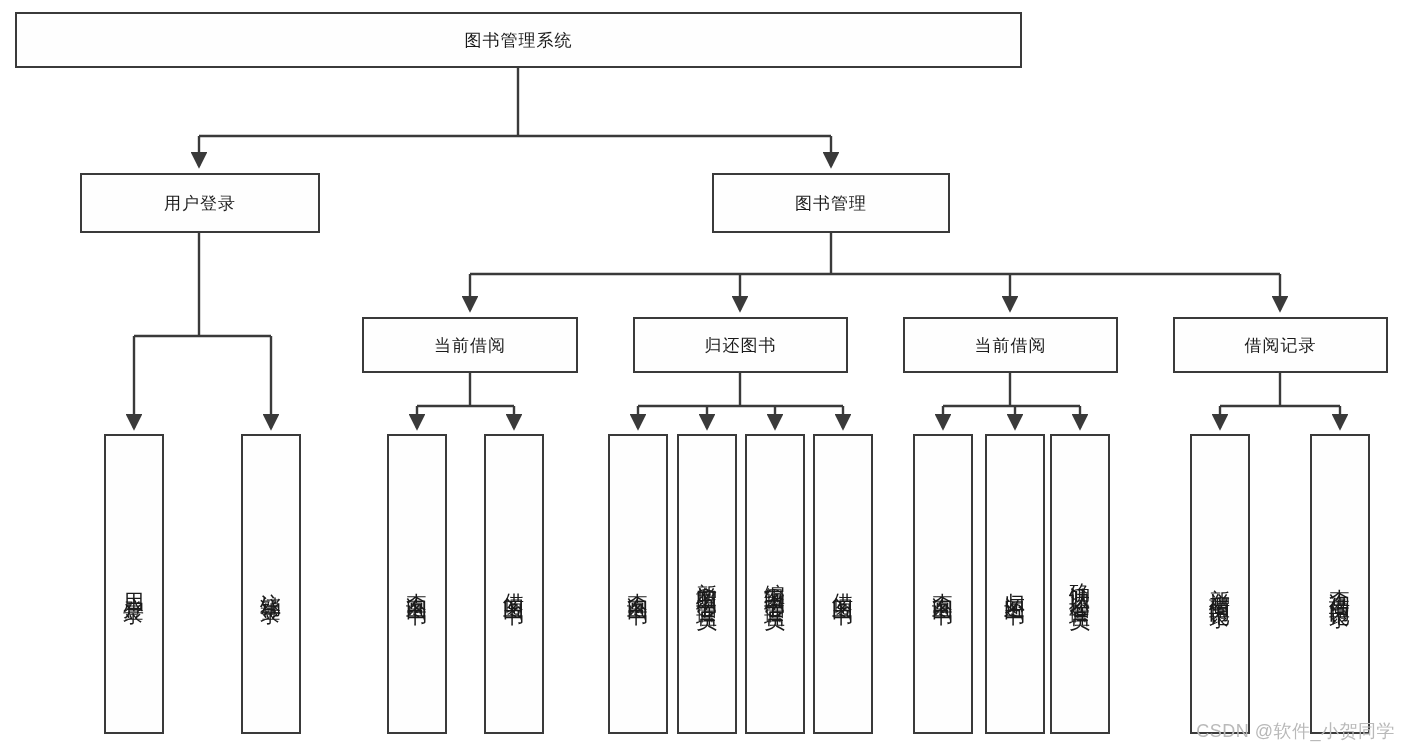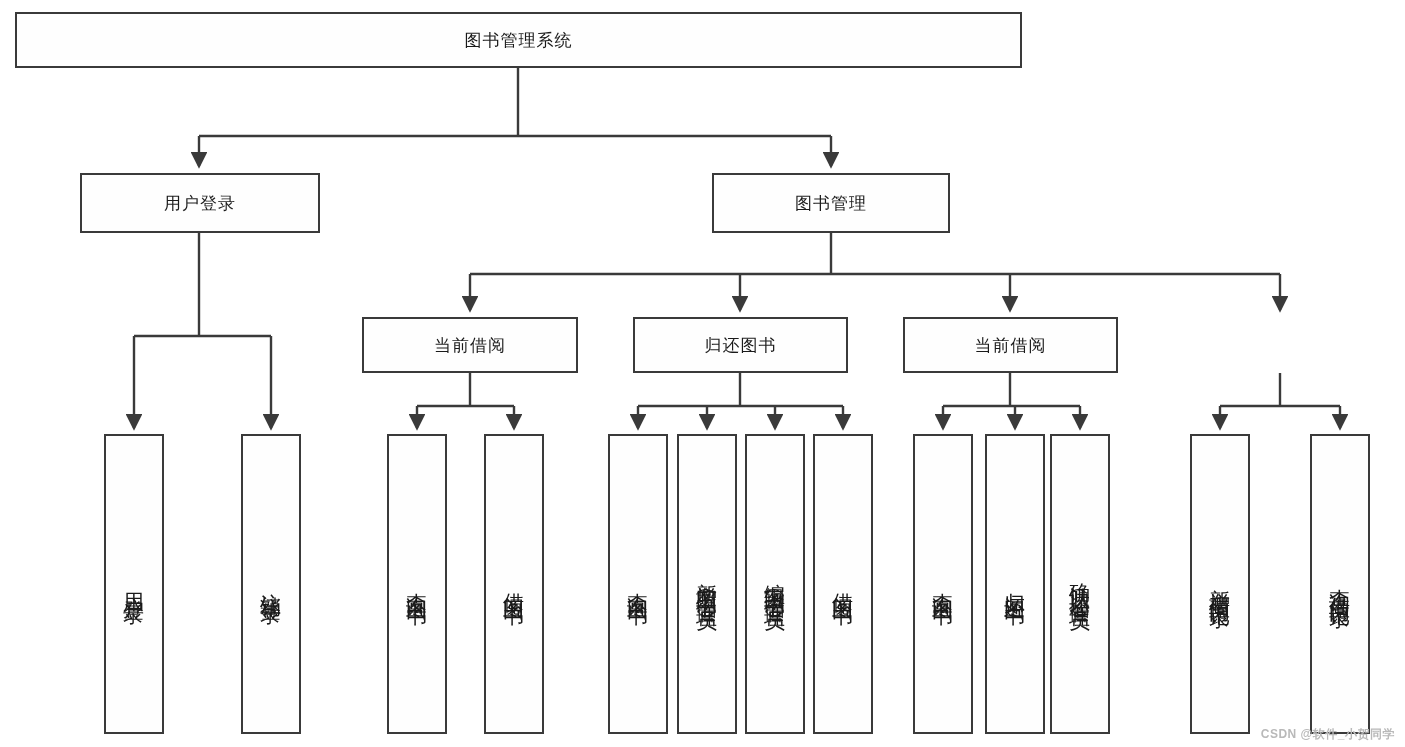--- a/index.html
+++ b/index.html
@@ -51,26 +51,25 @@
     display: block;
   }
   .htext {
     white-space: nowrap;
     display: block;
   }
   #watermark {
     position: absolute;
     right: 10px;
     bottom: 4px;
-    font-size: 12px;
+    font-size: 18px;
     color: #b9b9b9;
     letter-spacing: 0.5px;
     white-space: nowrap;
     user-select: none;
-    font-weight: bold;
   }
 </style>
 </head>
 <body>
 
 <div id="canvas">
 
   <svg id="wires" viewBox="0 0 1405 747" width="1405" height="747">
     <defs>
       <marker id="arrow" viewBox="0 0 12 12" refX="10" refY="6" markerWidth="7" markerHeight="7" orient="auto-start-reverse">
@@ -137,20 +136,23 @@
 
   <div class="node horizontal" id="node-l3-0" style="left: 362px; top: 317px; width: 216px; height: 56px;">
     <span class="htext">当前借阅</span>
   </div>
   <div class="node horizontal" id="node-l3-1" style="left: 633px; top: 317px; width: 215px; height: 56px;">
     <span class="htext">归还图书</span>
   </div>
   <div class="node horizontal" id="node-l3-2" style="left: 903px; top: 317px; width: 215px; height: 56px;">
     <span class="htext">当前借阅</span>
   </div>
+  <div class="node horizontal" id="node-l3-3" style="left: 1173px; top: 317px; width: 215px; height: 56px;">
+    <span class="htext">借阅记录</span>
+  </div>
 
   <div class="node vertical" id="node-leaf-0" style="left: 104px; top: 434px; width: 60px; height: 300px;">
     <span class="vtext">用户登录</span>
   </div>
   <div class="node vertical" id="node-leaf-1" style="left: 241px; top: 434px; width: 60px; height: 300px;">
     <span class="vtext">注销登录</span>
   </div>
   <div class="node vertical" id="node-leaf-2" style="left: 387px; top: 434px; width: 60px; height: 300px;">
     <span class="vtext">查询图书</span>
   </div>

